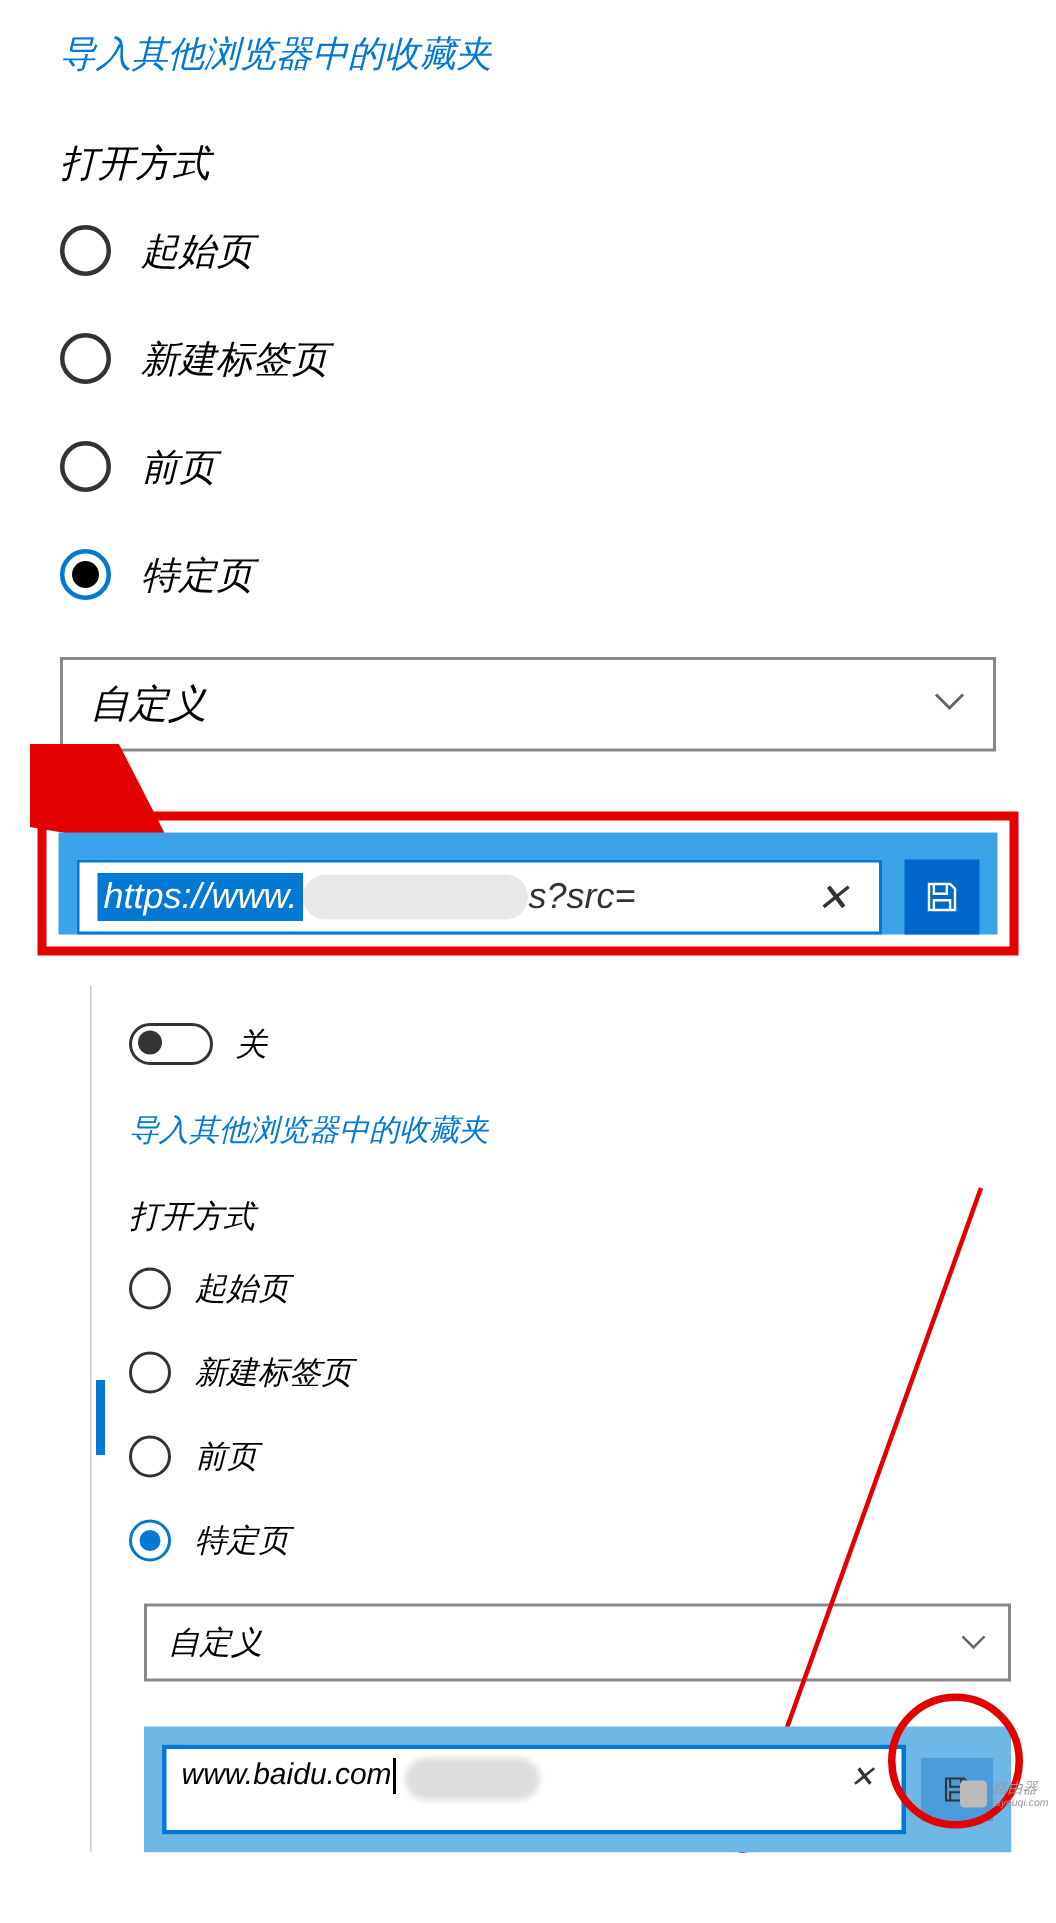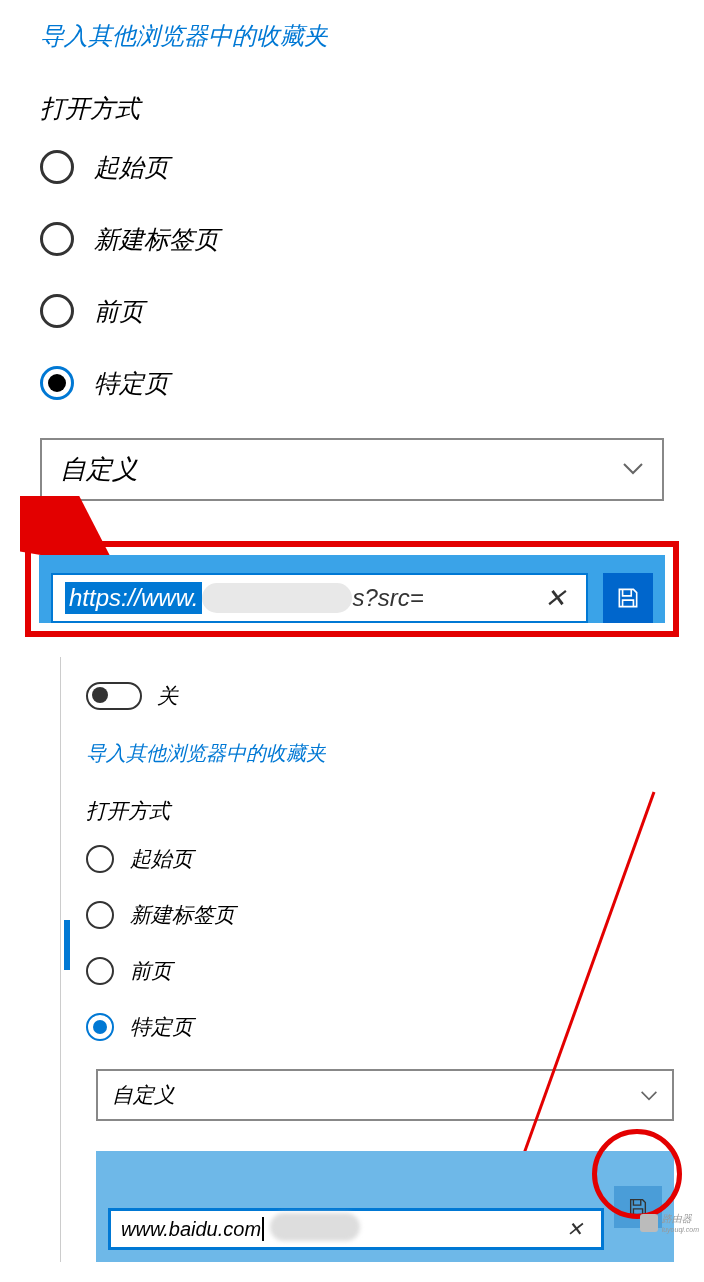--- a/index.html
+++ b/index.html
@@ -49,21 +49,21 @@
     .arrow-1 { position: absolute; top: -45px; left: -20px; }
     
     .toggle-row { display: flex; align-items: center; gap: 15px; margin-bottom: 10px; }
     .toggle { width: 56px; height: 28px; border: 2.5px solid #333; border-radius: 14px; position: relative; cursor: pointer; }
     .toggle::after { content: ''; position: absolute; left: 4px; top: 3px; width: 16px; height: 16px; background: #333; border-radius: 50%; }
     .toggle-label { font-size: 21px; }
     
     .side-indicator { position: absolute; left: 64px; top: 920px; width: 6px; height: 50px; background: #0078d4; }
     
     .url-box-2 { margin-left: 10px; margin-right: 10px; background: #6eb8e8; padding: 12px; display: flex; align-items: center; gap: 10px; position: relative; }
-    .url-input-2 { background: #fff; border: 3px solid #0078d4; flex: 1; display: flex; align-items: flex-end; padding: 6px 10px; height: 42px; font-size: 20px; margin-top: 45px; }
+    .url-input-2 { background: #fff; border: 3px solid #0078d4; flex: 1; display: flex; align-items: flex-start; padding: 6px 10px; height: 60px; font-size: 20px; }
     .url-input-2 .cursor { border-right: 2px solid #000; height: 24px; margin-left: 1px; }
     .blur-2 { width: 90px; height: 28px; background: #ddd; border-radius: 14px; filter: blur(2px); margin-left: 6px; }
     .save-btn-2 { background: #4a9dd8; width: 48px; height: 42px; display: flex; align-items: center; justify-content: center; cursor: pointer; }
     
     .annotation-circle { position: absolute; width: 90px; height: 90px; border: 5px solid #e30000; border-radius: 50%; right: -8px; top: -22px; pointer-events: none; }
     .arrow-line { position: absolute; pointer-events: none; }
     
     .watermark { position: absolute; right: 5px; bottom: 29px; font-size: 10px; color: #999; display: flex; align-items: center; gap: 4px; }
     .watermark-icon { width: 18px; height: 18px; background: #bbb; border-radius: 3px; }
     

